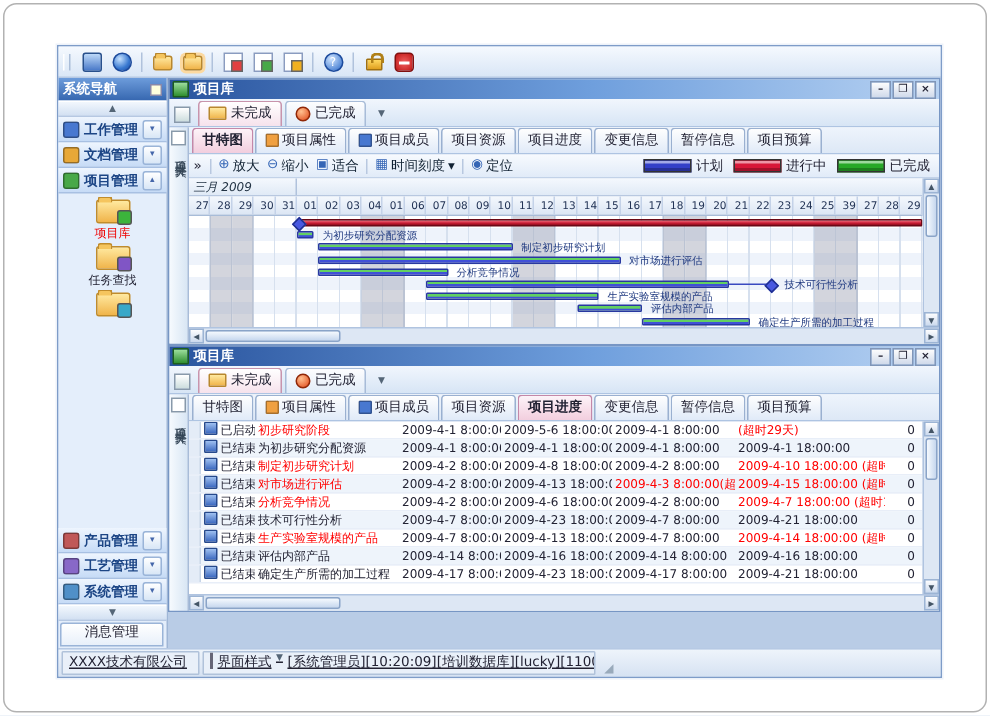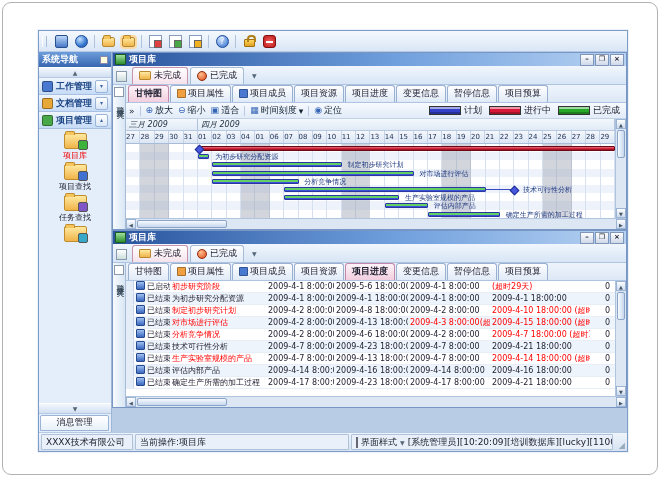--- a/index.html
+++ b/index.html
@@ -91,21 +91,21 @@
   .gsep{width:1px;height:10px;background:#b8c8e0;}
   .legend{margin-left:auto;display:flex;gap:7px;align-items:center;padding-right:3px;}
   .lg{display:flex;align-items:center;gap:3px;}
   .lchip{width:30px;height:7px;border:1px solid #333;box-shadow:inset 0 2px rgba(255,255,255,.55),inset 0 -2px rgba(0,0,0,.25);}
   
   .gmain{flex:1;display:flex;min-height:0;}
   .gleft{flex:1;display:flex;flex-direction:column;min-width:0;}
   .months{height:11px;display:flex;background:linear-gradient(#f4f8fd,#e0eaf6);border-bottom:1px solid #b8c8e0;flex:0 0 auto;font-style:italic;}
   .month{box-sizing:border-box;border-right:1px solid #b0c2dc;padding-left:3px;font-size:8px;color:#234;line-height:11px;overflow:hidden;white-space:nowrap;}
   .days{height:12px;display:flex;background:linear-gradient(#f4f8fd,#dce6f4);border-bottom:1px solid #a8bcd8;flex:0 0 auto;}
-  .day{flex:1;text-align:left;font-size:7px;color:#235;line-height:12px;border-right:1px solid #c4d2e8;box-sizing:border-box;overflow:hidden;}
+  .day{flex:1;text-align:right;font-size:7px;color:#235;line-height:12px;border-right:1px solid #c4d2e8;box-sizing:border-box;overflow:hidden;}
   .chart{flex:1;position:relative;overflow:hidden;
     background-image:
       repeating-linear-gradient(90deg,transparent 0 calc(100%/34 - 1px),#d6e0ee calc(100%/34 - 1px) calc(100%/34)),
       repeating-linear-gradient(180deg,#ffffff 0 8.2px,#eef3fb 8.2px 16.4px);}
   .wk{position:absolute;top:0;bottom:0;background:rgba(150,156,175,.42);}
   .bar{position:absolute;height:5px;border:1px solid #2838a0;border-radius:1px;
     background:linear-gradient(#62d062 0 55%,#4050d8 55% 100%);box-sizing:border-box;}
   .bar.summary{background:linear-gradient(#f07080,#c81830 60%,#8c1020);border-color:#6a0816;}
   .dia{position:absolute;width:5px;height:5px;background:#4858e0;border:1px solid #203090;transform:rotate(45deg);}
   .mline{position:absolute;height:1px;background:#3a4ac0;}
@@ -127,21 +127,21 @@
   .trow.alt{background:#eef4fb;}
   .td{box-sizing:border-box;padding:0 2px;line-height:11px;font-size:8px;overflow:hidden;white-space:nowrap;flex:0 0 auto;}
   .gut{background:#e4ecf7;border-right:1px solid #c8d5e8;}
   .sico{display:inline-block;width:7px;height:7px;margin-right:2px;vertical-align:-1px;
     background:linear-gradient(#9fc0f0,#3b68c0);border:1px solid #26498c;border-radius:1px;}
   .red{color:#f00;}
   .num{text-align:right;}
   
   .statusbar{height:16px;display:flex;align-items:stretch;gap:2px;padding:1px 2px;
     background:linear-gradient(#eef4fb,#d6e2f2);border-top:1px solid #b6c9e4;}
-  .scell{border:1px solid #b0c2da;border-radius:1px;background:#e9f0f9;display:flex;align-items:center;gap:3px;padding:0 4px;overflow:hidden;white-space:nowrap;}
+  .scell{border:1px solid #b0c2da;border-radius:1px;background:#e9f0f9;display:flex;gap:3px;padding:0 4px;overflow:hidden;white-space:nowrap;text-decoration:underline;}
   .styleico{width:9px;height:9px;border:1px solid #667;
     background:conic-gradient(#e03030 0 90deg,#f0c020 90deg 180deg,#3068d0 180deg 270deg,#38a838 270deg 360deg);}
   .rgrip{width:10px;display:flex;align-items:flex-end;justify-content:flex-end;color:#9ab;font-size:8px;}
 </style>
 </head>
 <body>
 
 <div class="frame"></div>
 
 <div class="app">
@@ -206,29 +206,42 @@
             <span>项目管理</span>
             <span class="gchev">▴</span>
           </div>
         </div>
       <div class="items" id="sb-items">
           <div class="sitem sel">
             <span class="fico" style="--b: #3cb43c;"></span>
             <div class="slabel">项目库</div>
           </div>
           <div class="sitem">
-            <span class="fico" style="--b: #4070d0;"></span>
-            <div class="slabel">项目查找</div>
-          </div>
-          <div class="sitem">
             <span class="fico" style="--b: #8055c5;"></span>
             <div class="slabel">任务查找</div>
           </div>
           <div class="sitem">
             <span class="fico" style="--b: #38a8c8;"></span>
+          </div>
+        </div>
+      <div id="sb-bottom">
+          <div class="group">
+            <span class="gico" style="--g: #c05858;"></span>
+            <span>产品管理</span>
+            <span class="gchev">▾</span>
+          </div>
+          <div class="group">
+            <span class="gico" style="--g: #8868c8;"></span>
+            <span>工艺管理</span>
+            <span class="gchev">▾</span>
+          </div>
+          <div class="group">
+            <span class="gico" style="--g: #5090c8;"></span>
+            <span>系统管理</span>
+            <span class="gchev">▾</span>
           </div>
         </div>
       <div class="strip">▼</div>
       <div class="msgtab">消息管理</div>
     </div>
 
     <div class="workspace">
 
       <div class="panel">
         <div class="ptitle">
@@ -324,21 +337,20 @@
                   <div class="lg">
                     <span class="lchip" style="background: rgb(40, 168, 40);"></span>
                     <span>已完成</span>
                   </div>
                 </div>
               </div>
             <div class="gmain">
               <div class="gleft">
                 <div class="months" id="g-months">
                     <div class="month" style="width: 14.7059%;">三月 2009</div>
-                    <div class="month" style="width: 85.2941%;">四月 2009</div>
                   </div>
                 <div class="days" id="g-days">
                     <div class="day">27</div>
                     <div class="day">28</div>
                     <div class="day">29</div>
                     <div class="day">30</div>
                     <div class="day">31</div>
                     <div class="day">01</div>
                     <div class="day">02</div>
                     <div class="day">03</div>
@@ -357,21 +369,21 @@
                     <div class="day">16</div>
                     <div class="day">17</div>
                     <div class="day">18</div>
                     <div class="day">19</div>
                     <div class="day">20</div>
                     <div class="day">21</div>
                     <div class="day">22</div>
                     <div class="day">23</div>
                     <div class="day">24</div>
                     <div class="day">25</div>
-                    <div class="day">26</div>
+                    <div class="day">39</div>
                     <div class="day">27</div>
                     <div class="day">28</div>
                     <div class="day">29</div>
                   </div>
                 <div class="chart" id="g-chart">
                     <div class="wk" style="left: 2.94118%; width: 2.94118%;"></div>
                     <div class="wk" style="left: 5.88235%; width: 2.94118%;"></div>
                     <div class="wk" style="left: 23.5294%; width: 2.94118%;"></div>
                     <div class="wk" style="left: 26.4706%; width: 2.94118%;"></div>
                     <div class="wk" style="left: 44.1176%; width: 2.94118%;"></div>
@@ -595,23 +607,20 @@
           </div>
         </div>
       </div>
     </div>
   </div>
 
   <div class="statusbar">
     <div class="scell" style="width:82px">
       <span>XXXX技术有限公司</span>
     </div>
-    <div class="scell" style="flex:1">
-      <span>当前操作:项目库</span>
-    </div>
     <div class="scell" style="width:252px">
       <span class="styleico"></span>
       <span>界面样式</span>
       <span style="font-size:6px;color:#567">▼</span>
       <span>[系统管理员][10:20:09][培训数据库][lucky][11000]</span>
     </div>
     <div class="rgrip">◢</div>
   </div>
 </div>
 

